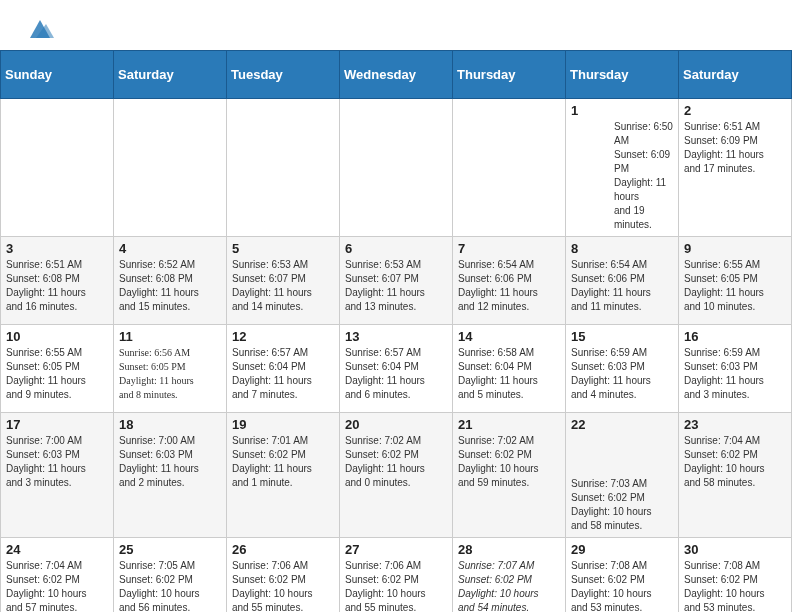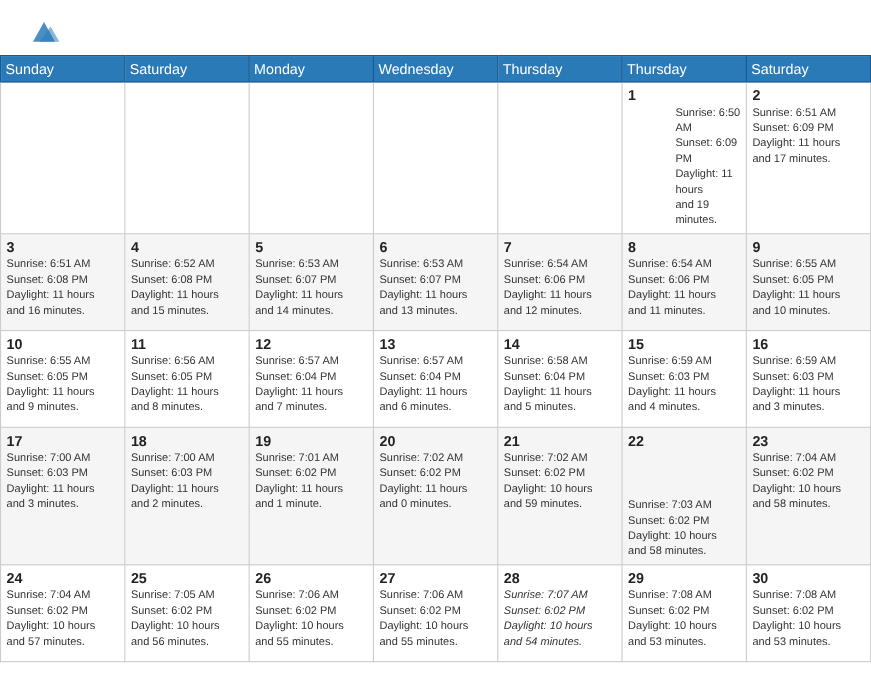--- a/index.html
+++ b/index.html
@@ -57,22 +57,22 @@
     }
     .calendar {
       width: 100%;
       border-collapse: collapse;
       table-layout: fixed;
     }
     .calendar thead th {
       background: #2a7ab8;
       color: #fff;
       font-size: 13px;
-      font-weight: normal;
-      padding: 4px 4px;
+      font-weight: bold;
+      padding: 16px 4px;
       text-align: left;
       border: 1px solid #1a5a90;
     }
     .calendar tbody td {
       vertical-align: top;
       border: 1px solid #ccc;
       padding: 4px 5px;
       font-size: 10.5px;
       color: #333;
       height: 88px;
@@ -117,21 +117,21 @@
     <div class="month-title"></div>
     <div class="location"></div>
   </div>
 </div>
 
 <table class="calendar">
   <thead>
     <tr>
     <th>Sunday</th>
         <th>Saturday</th>
-        <th>Monday</th>
+        <th>Tuesday</th>
         <th>Wednesday</th>
         <th>Thursday</th>
         <th>Thursday</th>
         <th>Saturday</th>
       </tr>
   </thead>
   <tbody id="calendar-body">
   <tr>
         <td class="empty-cell"></td>
         <td class="empty-cell"></td>
@@ -207,21 +207,21 @@
       <tr>
         <td>
           <span class="day-number">10</span>
           <div class="day-info" style="white-space: pre-line;">Sunrise: 6:55 AM
 Sunset: 6:05 PM
 Daylight: 11 hours
 and 9 minutes.</div>
         </td>
         <td>
           <span class="day-number">11</span>
-          <div class="day-info" style="white-space: pre-line;">Sunrise: 6:56 AM
+          <div class="day-info" style="white-space: pre-line; font-family: Liberation Serif, serif;">Sunrise: 6:56 AM
 Sunset: 6:05 PM
 Daylight: 11 hours
 and 8 minutes.</div>
         </td>
         <td>
           <span class="day-number">12</span>
           <div class="day-info" style="white-space: pre-line;">Sunrise: 6:57 AM
 Sunset: 6:04 PM
 Daylight: 11 hours
 and 7 minutes.</div>

